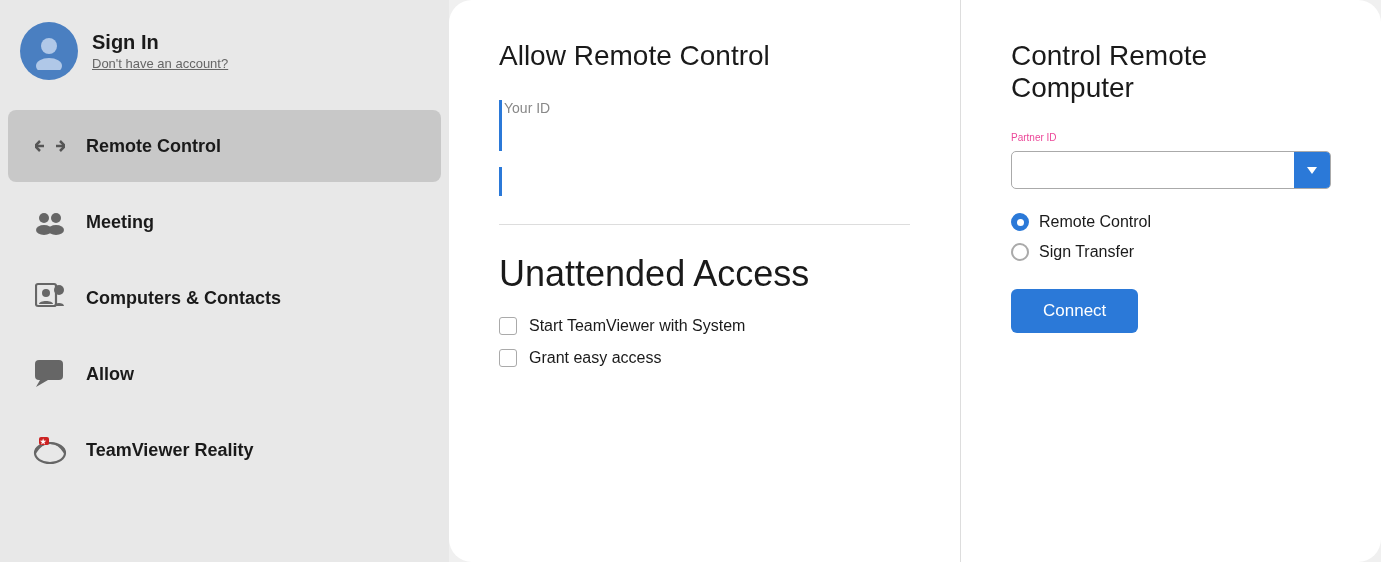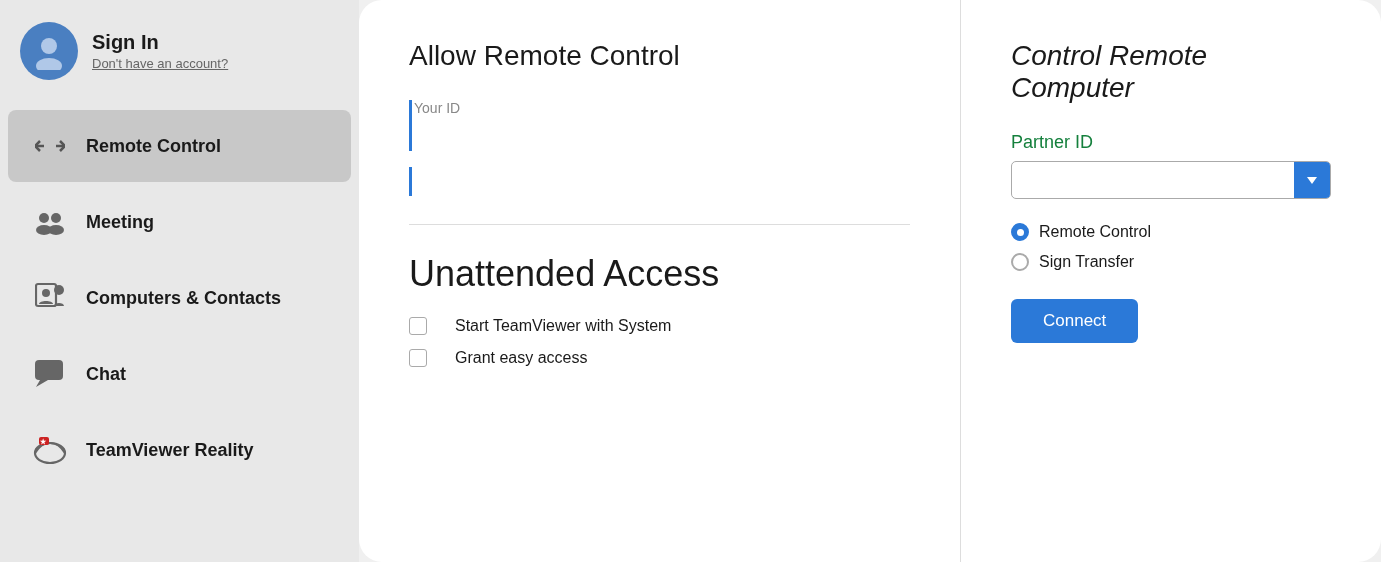--- a/index.html
+++ b/index.html
@@ -7,21 +7,21 @@
       font-family: -apple-system, BlinkMacSystemFont, 'Segoe UI', Helvetica, Arial, sans-serif;
       background: #f0f0f0;
       display: flex;
       height: 562px;
       width: 1381px;
       overflow: hidden;
     }
 
     
     .sidebar {
-      width: 359px;
+      width: 449px;
       background: #e8e8e8;
       display: flex;
       flex-direction: column;
       padding-top: 0;
       flex-shrink: 0;
     }
 
     .sidebar-header {
       display: flex;
       align-items: center;
@@ -149,21 +149,21 @@
     .unattended-title {
       font-size: 36px;
       font-weight: 400;
       color: #1a1a1a;
       margin-bottom: 22px;
     }
 
     .checkbox-row {
       display: flex;
       align-items: flex-start;
-      gap: 28px;
+      gap: 12px;
       margin-bottom: 14px;
     }
 
     .checkbox-box {
       width: 18px;
       height: 18px;
       border: 1.5px solid #aaa;
       border-radius: 3px;
       background: #fff;
       flex-shrink: 0;
@@ -179,26 +179,25 @@
       width: 420px;
       padding: 40px 50px;
       flex-shrink: 0;
     }
 
     .right-title {
       font-size: 28px;
       font-weight: 400;
       color: #1a1a1a;
       margin-bottom: 28px;
-      font-style: italic;
     }
 
     .partner-label {
-      font-size: 18px;
-      color: #15803d;
+      font-size: 10px;
+      color: #ec4899;
       margin-bottom: 8px;
     }
 
     .partner-input-row {
       display: flex;
       align-items: center;
       border: 1px solid #aaa;
       border-radius: 5px;
       overflow: hidden;
       margin-bottom: 24px;
@@ -347,21 +346,21 @@
       <span class="nav-label">Computers &amp; Contacts</span>
     </div>
 
     <div class="nav-item">
       <div class="nav-icon">
         <svg width="32" height="30" viewBox="0 0 32 30" fill="none">
           <rect x="1" y="1" width="28" height="20" rx="4" fill="#666"></rect>
           <polygon points="6,21 2,28 14,21" fill="#666"></polygon>
         </svg>
       </div>
-      <span class="nav-label">Chat</span>
+      <span class="nav-label">Allow</span>
     </div>
 
     <div class="nav-item">
       <div class="nav-icon">
         <svg width="34" height="30" viewBox="0 0 34 30" fill="none">
           <ellipse cx="17" cy="18" rx="15" ry="10" stroke="#666" stroke-width="2.2" fill="none"></ellipse>
           <path d="M2 18 Q8 8 17 8 Q26 8 32 18" stroke="#666" stroke-width="2.2" fill="none"></path>
           <rect x="6" y="2" width="10" height="8" rx="2" fill="#cc2222"></rect>
           <text x="7" y="9" font-size="7" fill="white" font-weight="bold">★</text>
         </svg>

